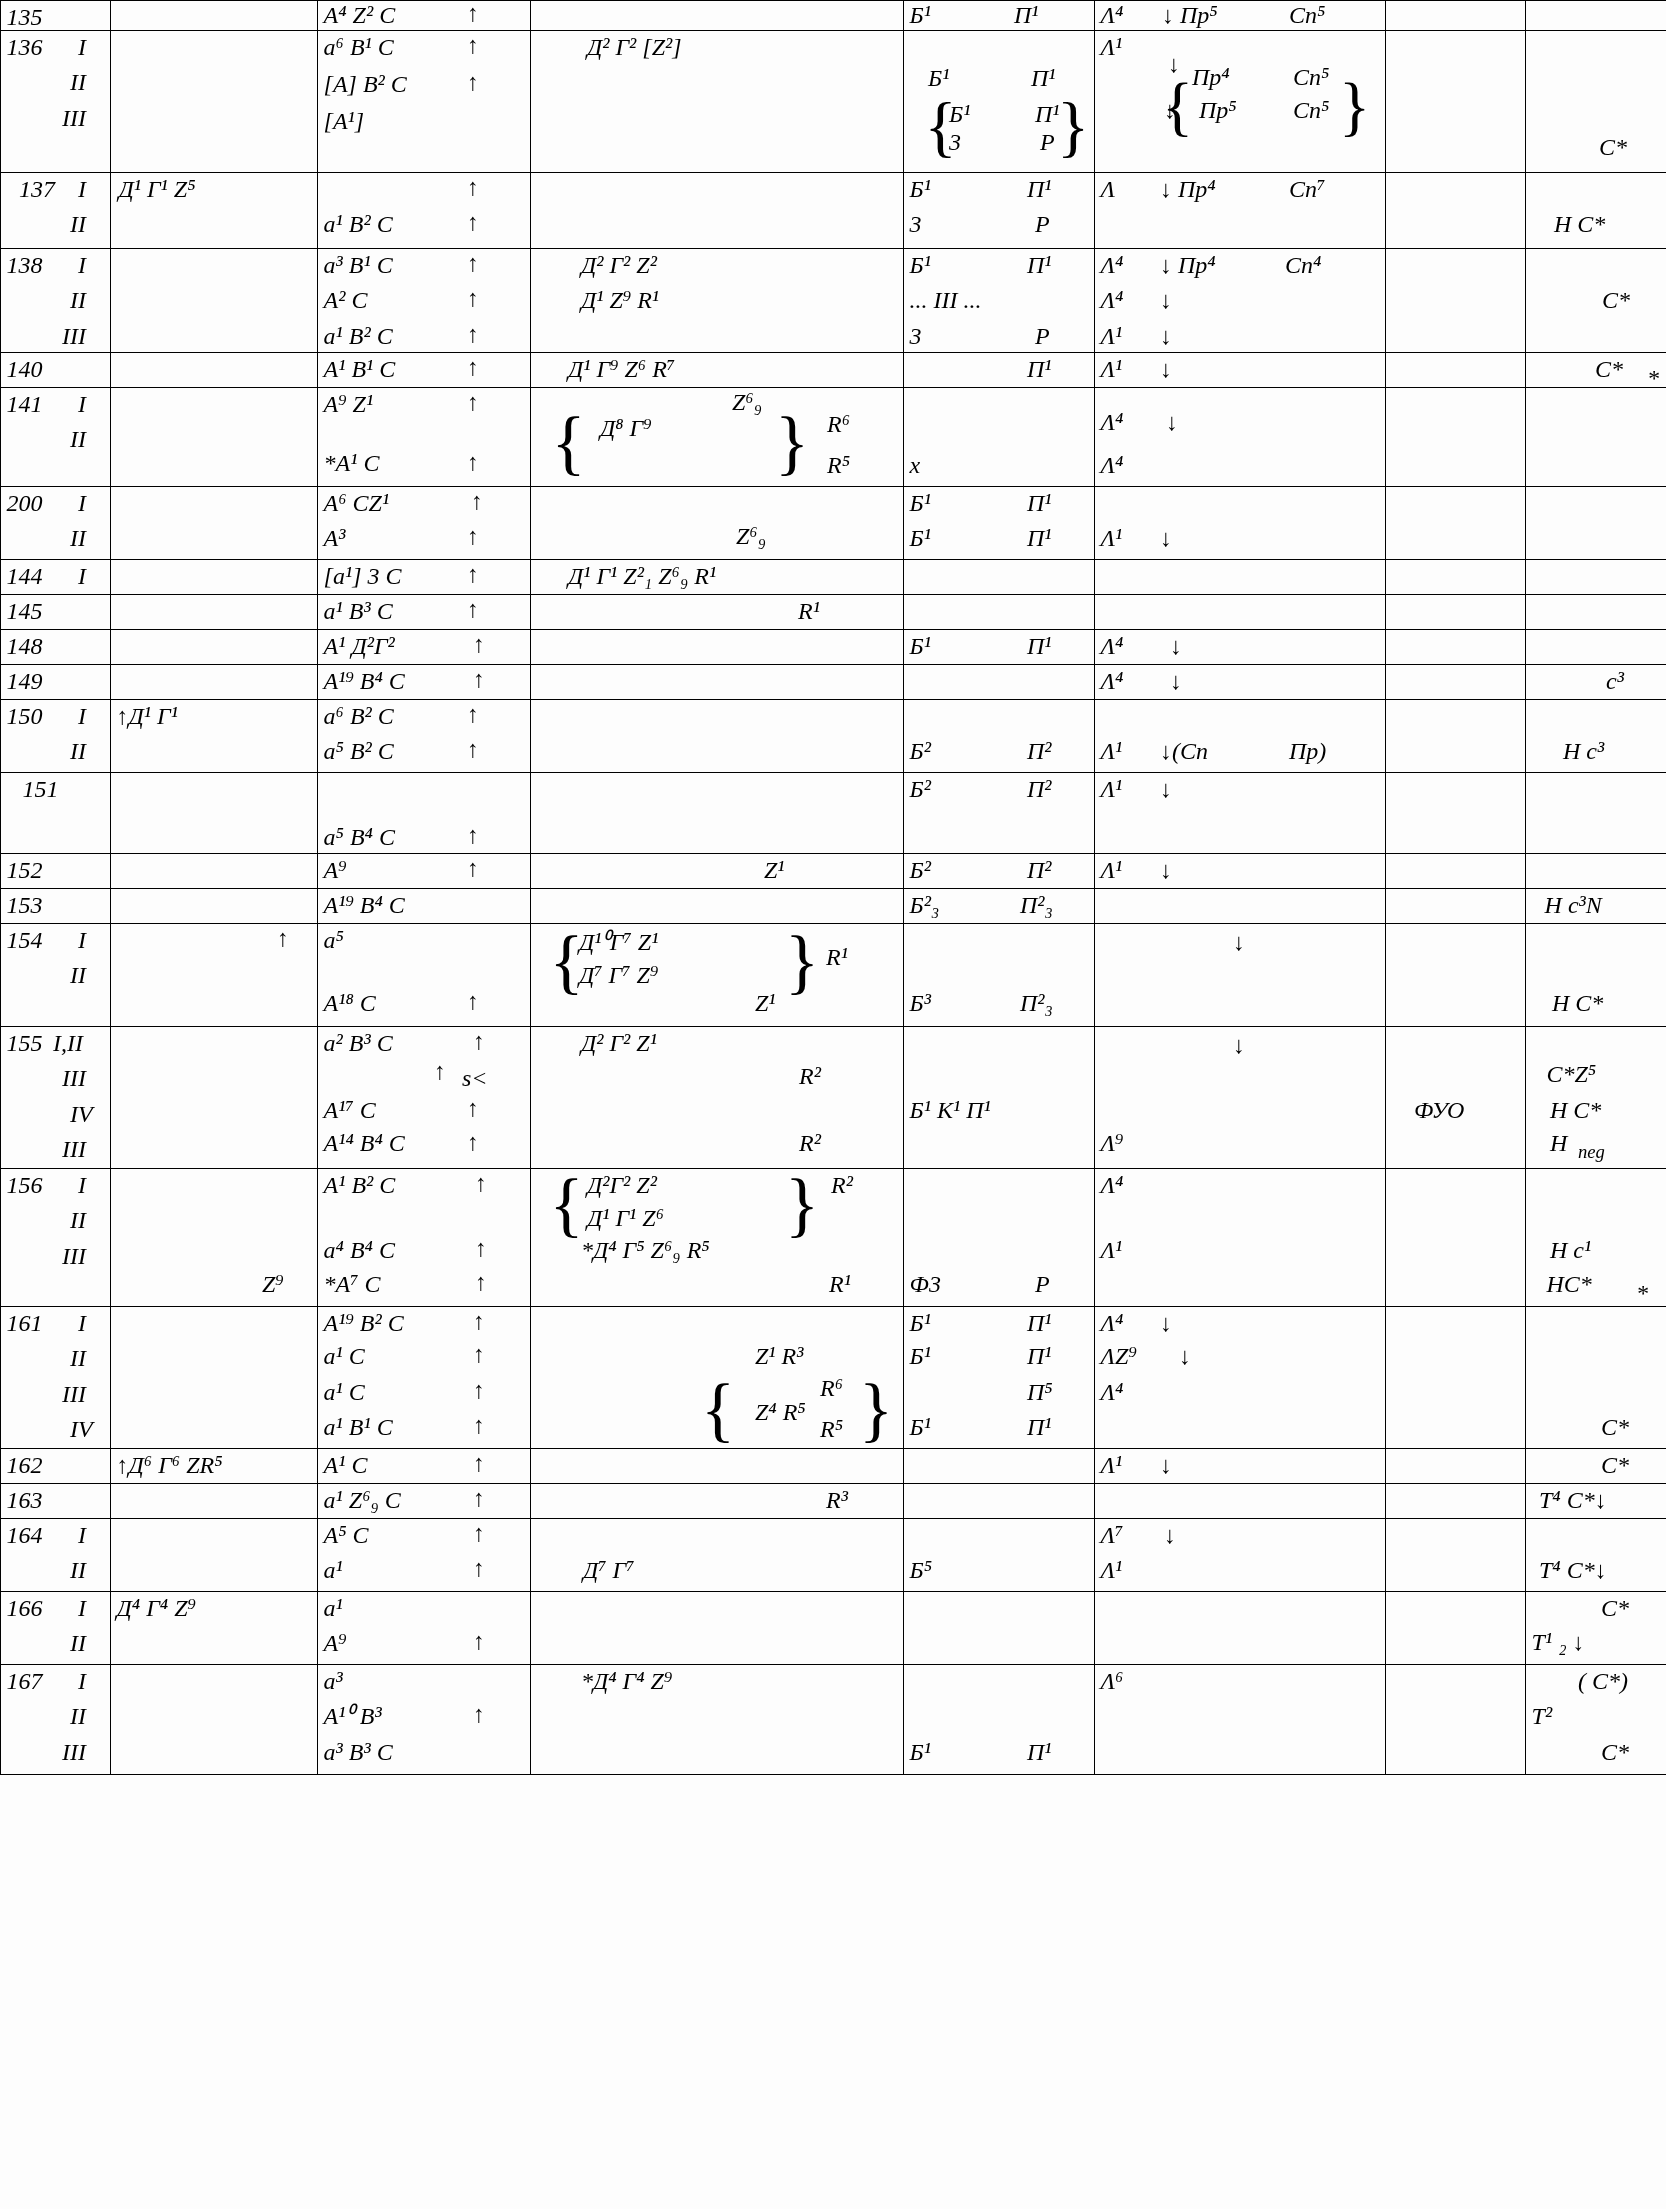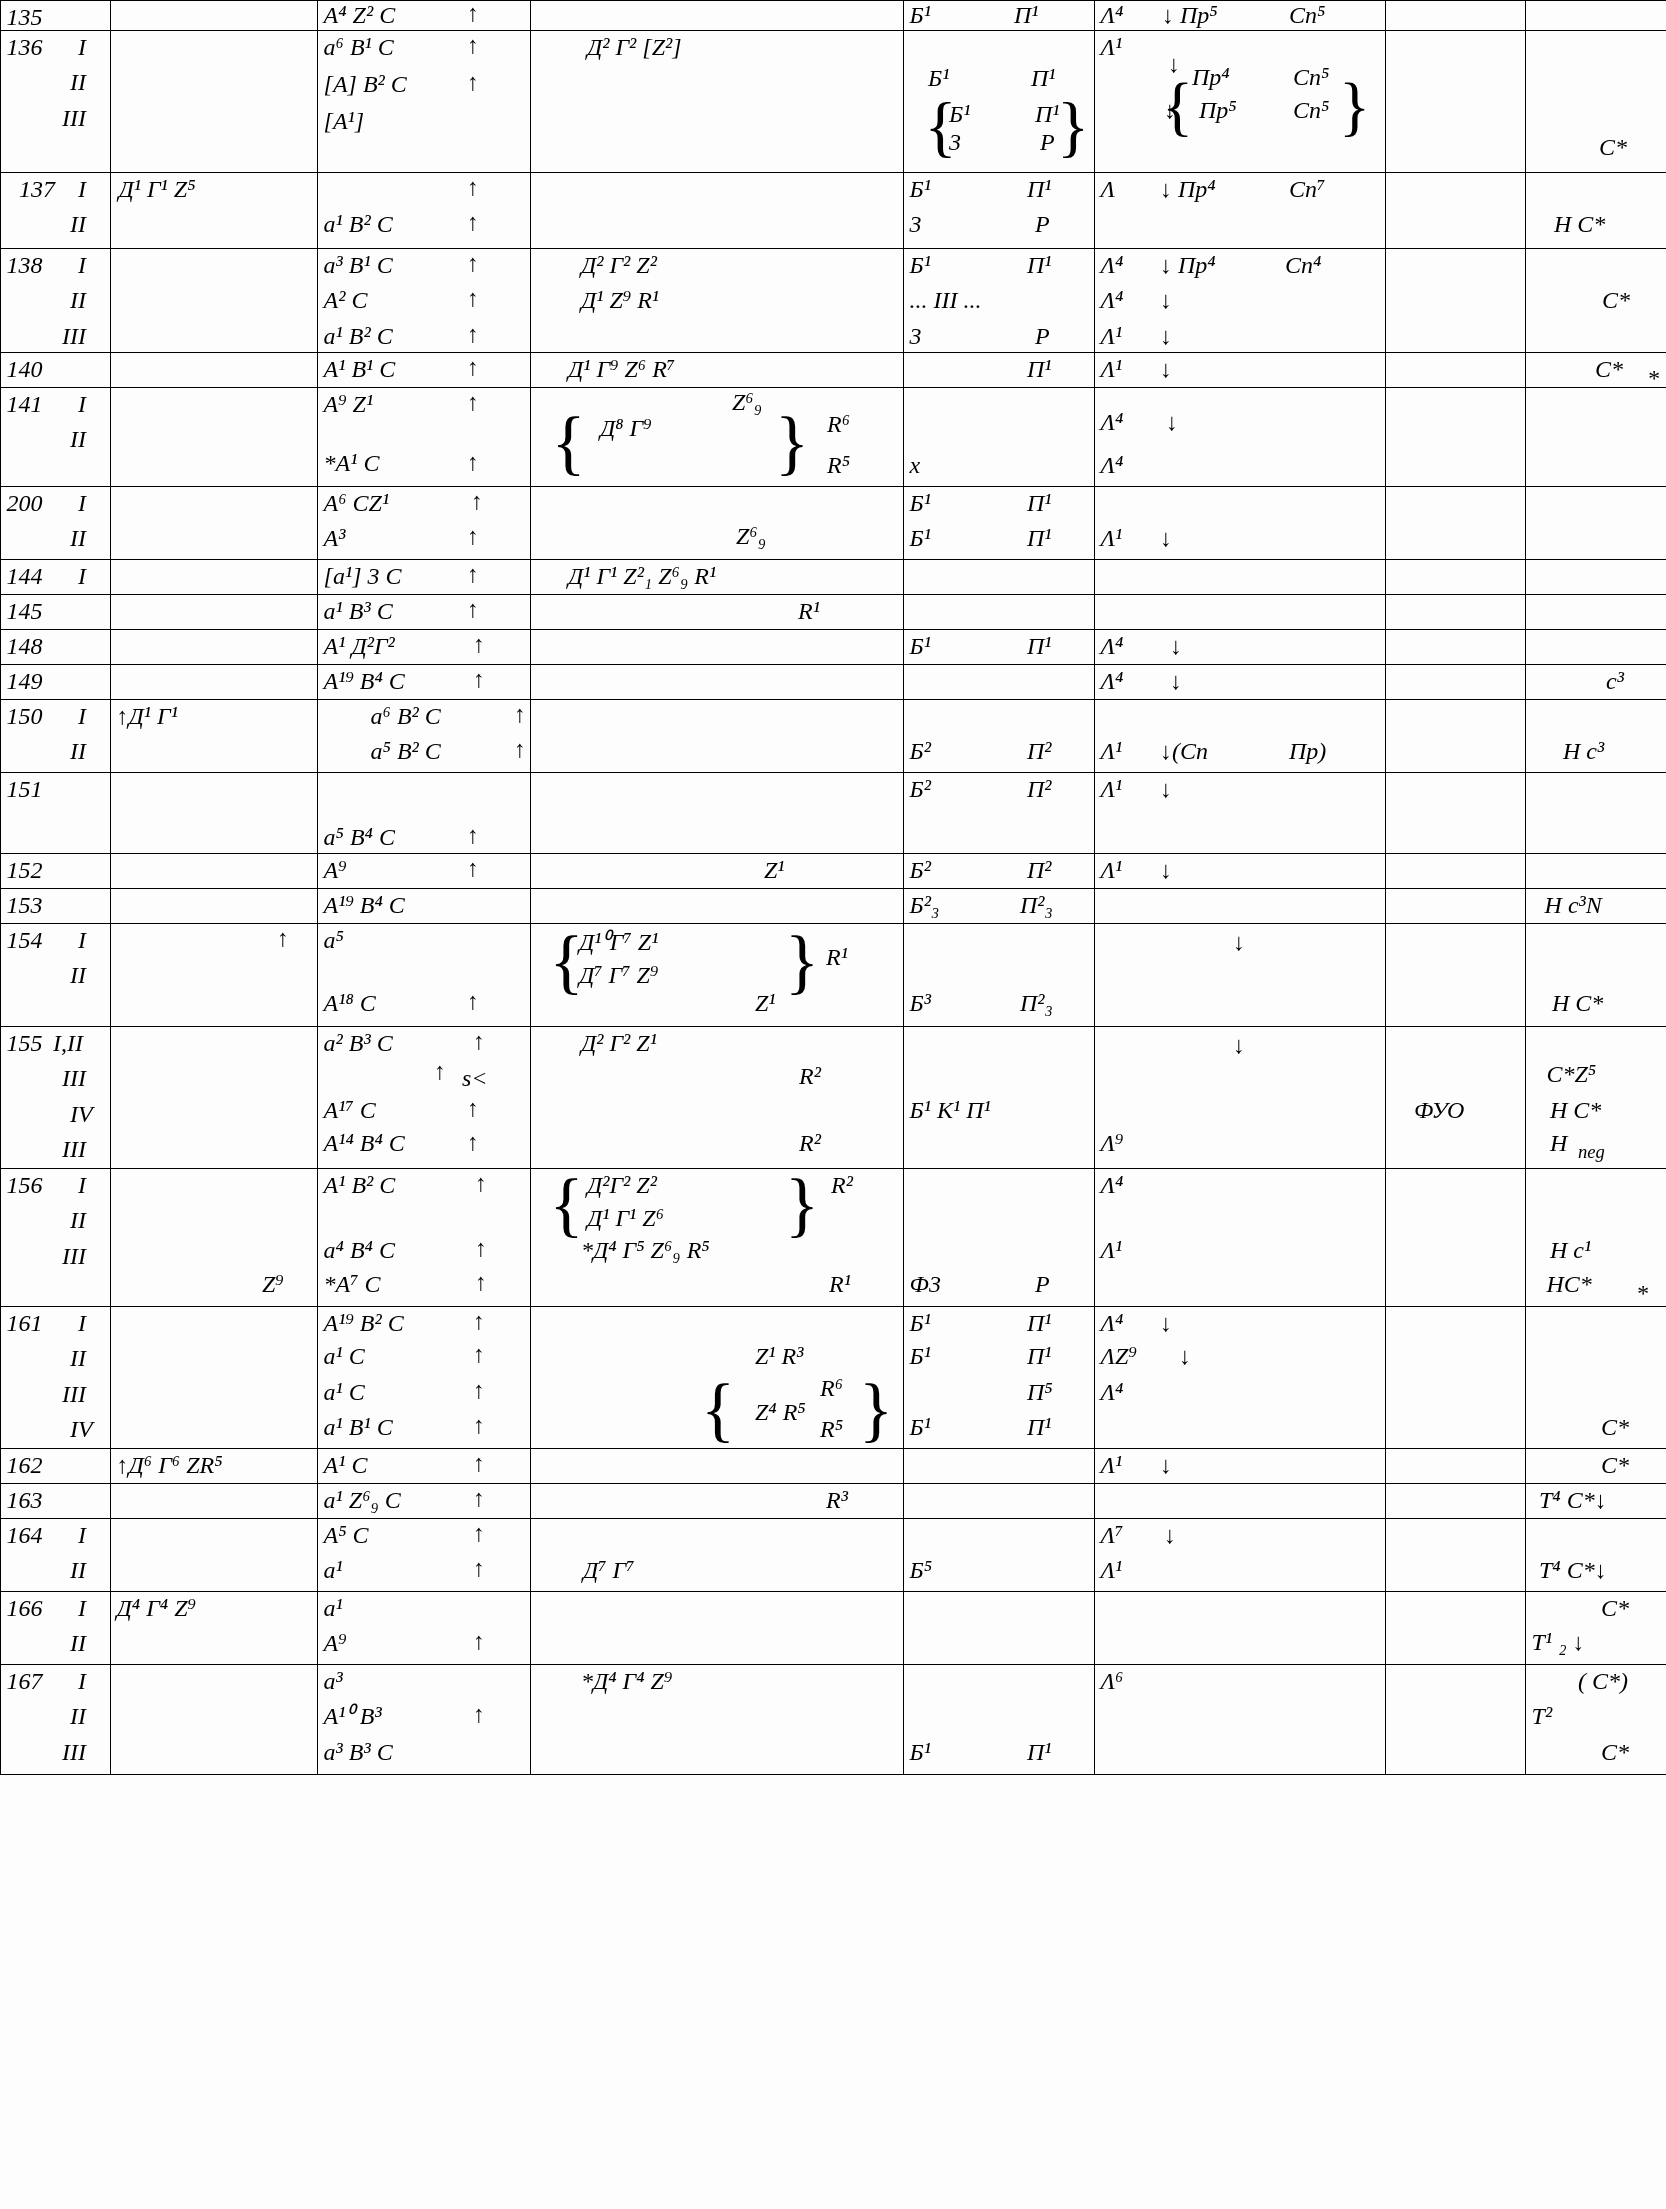--- a/index.html
+++ b/index.html
@@ -562,21 +562,21 @@
               <span class="tok rowlabel" style="left: 77px; top: 3.7px;">I</span>
               <span class="tok rowlabel" style="left: 69px; top: 39px;">II</span>
             </div>
           </td>
           <td>
             <div class="cellbox" style="height: 69px;">
               <span class="tok it" style="left: 5.6px; top: 3.7px;">↑Д¹  Г¹</span>
             </div>
           </td>
           <td>
-            <div class="cellbox" style="height: 69px; margin-left: 47px;">
+            <div class="cellbox" style="height: 69px;">
               <span class="tok it" style="left: 5.6px; top: 3.7px;">a⁶   B² C</span>
               <span class="tok it" style="left: 149px; top: 1.9px;">↑</span>
               <span class="tok it" style="left: 5.6px; top: 39px;">a⁵   B² C</span>
               <span class="tok it" style="left: 149px; top: 37px;">↑</span>
             </div>
           </td>
           <td>
             <div class="cellbox" style="height: 69px;"></div>
           </td>
           <td>
@@ -596,21 +596,21 @@
             <div class="cellbox" style="height: 69px;"></div>
           </td>
           <td>
             <div class="cellbox" style="height: 69px;">
               <span class="tok it" style="left: 37px; top: 39px;">Н c³</span>
             </div>
           </td>
         </tr>
         <tr style="height: 35px;">
           <td>
-            <div class="cellbox" style="height: 32px;">
+            <div class="cellbox" style="height: 32px; margin-left: 16px;">
               <span class="tok num" style="left: 5.6px; top: 3.7px;">151</span>
             </div>
           </td>
           <td>
             <div class="cellbox" style="height: 32px;"></div>
           </td>
           <td>
             <div class="cellbox" style="height: 32px; margin-top: 48px;">
               <span class="tok it" style="left: 5.6px; top: 3.7px;">a⁵   B⁴ C</span>
               <span class="tok it" style="left: 149px; top: 1.9px;">↑</span>

